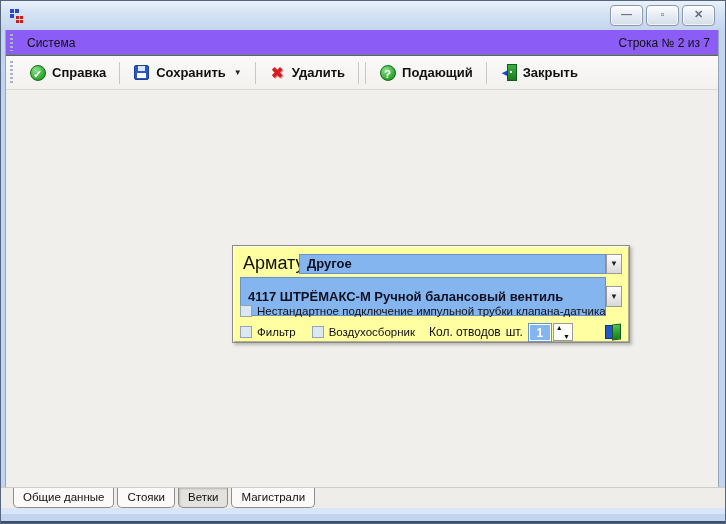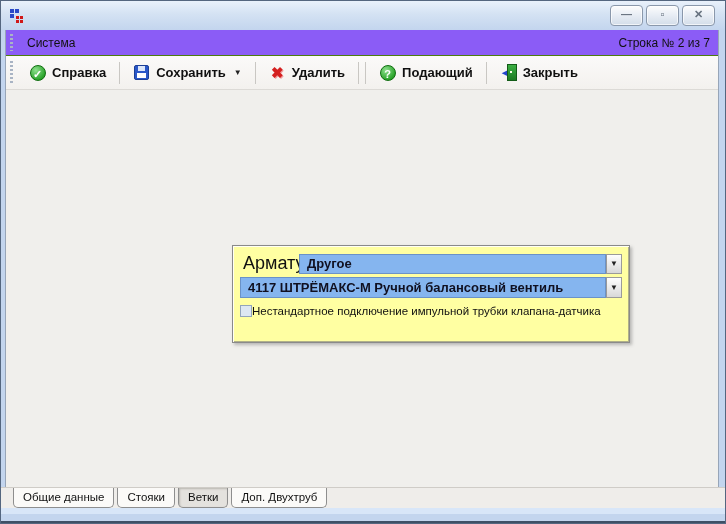--- a/index.html
+++ b/index.html
@@ -121,21 +121,21 @@
     background:#ffffa2;border:1px solid #8a8a8a;box-sizing:border-box;
     box-shadow:inset 1px 1px 0 #fffff4,inset -1px -1px 0 #b0b08a,2px 2px 3px rgba(80,80,80,.35);
   }
   .prow{position:absolute;left:7px;right:7px;display:flex;align-items:center;}
   .pcombo{background:#85b5ef;border:1px solid #6a92c8;height:20px;display:flex;align-items:center;
     font-size:13px;font-weight:bold;color:#101020;box-sizing:border-box;flex:1;}
   .pcombo .txt{padding-left:7px;white-space:nowrap;}
   .dbtn{width:16px;height:20px;background:linear-gradient(#fefefe,#d8d8d8);border:1px solid #9a9a9a;
     box-sizing:border-box;font-size:8px;color:#222;text-align:center;line-height:18px;flex:none;}
   .pchk{width:12px;height:12px;background:#dde7f2;border:1px solid #93a5ba;box-sizing:border-box;flex:none;}
-  .plbl{font-size:11.5px;color:#101010;white-space:nowrap;}
+  .plbl{font-size:11.5px;color:#101010;margin-left:5px;white-space:nowrap;}
   .spinval{width:22px;height:17px;background:#85b5ef;border:1px solid #fff;box-shadow:0 0 0 1px #6a92c8;
     color:#fff;font-size:12px;font-weight:bold;text-align:center;line-height:17px;box-sizing:border-box;}
   .spinbtn{width:20px;height:18px;background:#fdfdfb;border:1px solid #9a9a9a;box-sizing:border-box;position:relative;margin-left:2px;}
   .spinbtn .up{position:absolute;left:2px;top:0px;font-size:7px;color:#111;}
   .spinbtn .dn{position:absolute;right:2px;bottom:0px;font-size:7px;color:#111;}
   .exit-ico{margin-left:auto;width:17px;height:16px;position:relative;}
   .exit-ico .panel{position:absolute;left:0;top:1px;width:8px;height:14px;background:#2255cc;border:1px solid #16347e;box-sizing:border-box;}
   .exit-ico .dr{position:absolute;left:7px;top:0;width:9px;height:16px;background:linear-gradient(#4cc055,#1d7a23);border:1px solid #135c18;box-sizing:border-box;transform:skewY(-6deg);}
   
   .tabbar{
@@ -420,32 +420,49 @@
 
 <div class="popup">
   <div class="prow" style="top:7px;">
     <span class="plbl" style="margin-left:3px;width:56px;font-size:18px;">Арматура</span>
     <span class="pcombo">
         <span class="txt">Другое</span>
       </span>
     <span class="dbtn">▼</span>
   </div>
   <div class="prow" style="top:31px;">
-    <span class="pcombo" style="height:21px;">
+    <span class="pcombo" style="height:39px;">
         <span class="txt">4117 ШТРЁМАКС-М Ручной балансовый вентиль</span>
       </span>
     <span class="dbtn" style="height:21px;line-height:19px;">▼</span>
   </div>
   <div class="prow" style="top:59px;">
     <span class="pchk"></span>
     <span class="plbl">Нестандартное подключение импульной трубки клапана-датчика</span>
+  </div>
+  <div class="prow" style="top:77px;">
+    <span class="pchk"></span>
+    <span class="plbl">Фильтр</span>
+    <span class="pchk" style="margin-left:16px;"></span>
+    <span class="plbl">Воздухосборник</span>
+    <span class="plbl" style="margin-left:14px;font-size:12px;">Кол. отводов</span>
+    <span class="plbl" style="font-size:12px;">шт.</span>
+    <span class="spinval" style="margin-left:6px;">1</span>
+    <span class="spinbtn">
+      <span class="up">▲</span>
+      <span class="dn">▼</span>
+    </span>
+    <span class="exit-ico">
+        <span class="panel"></span>
+        <span class="dr"></span>
+      </span>
   </div>
 </div>
 
 <div class="tabbar">
   <span class="tab first">Общие данные</span>
   <span class="tab">Стояки</span>
   <span class="tab active">Ветки</span>
-  <span class="tab">Доп. Двухтруб</span>
+  <span class="tab">Магистрали</span>
 </div>
 <div class="statusbar"></div>
 <div class="frame-bottom"></div>
 <div class="frame-edge"></div>
 
 </body></html>

